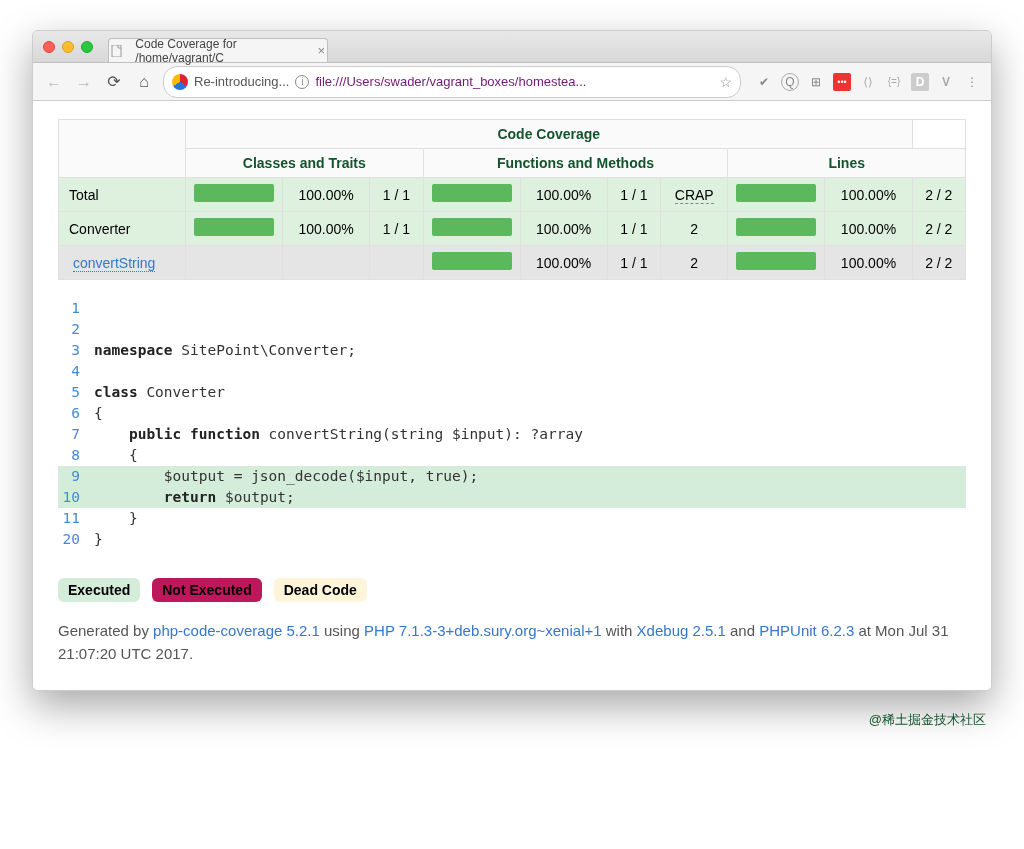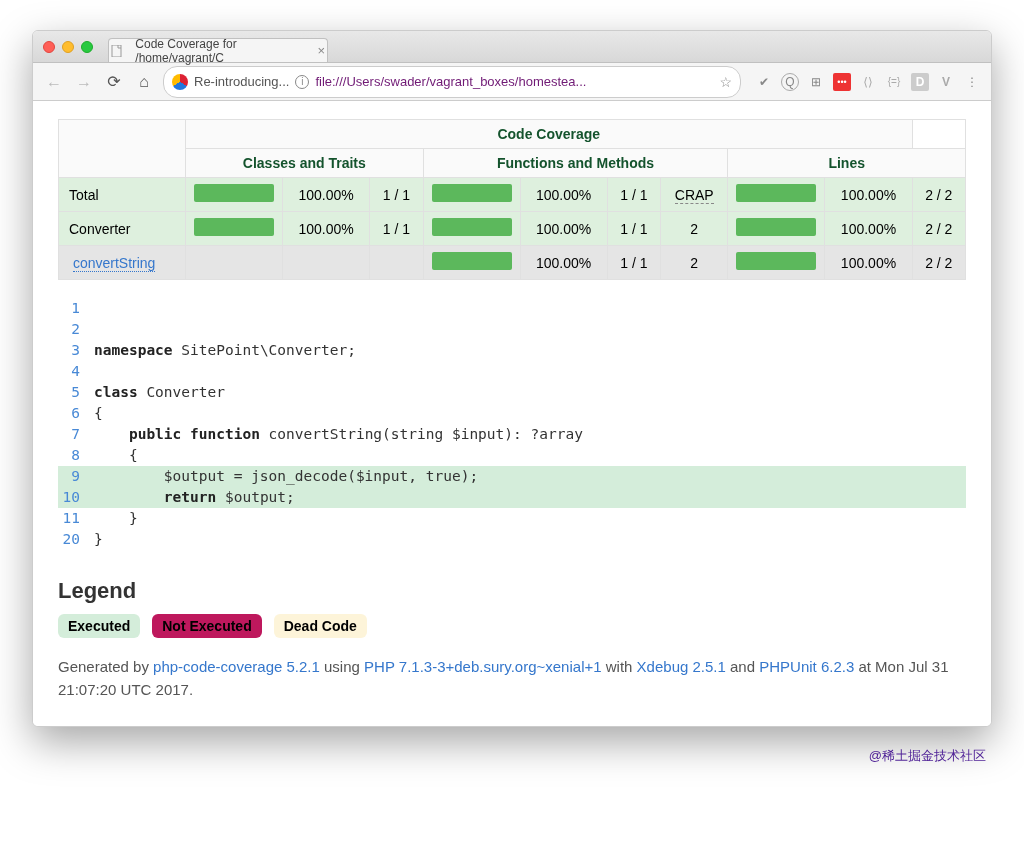--- a/index.html
+++ b/index.html
@@ -60,21 +60,21 @@
 .legend-title { font-size: 22px; font-weight: 600; color: #333; margin-bottom: 10px; }
 .legend-items { display: flex; gap: 12px; font-size: 14px; font-weight: 600; }
 .legend-item { padding: 4px 10px; border-radius: 6px; }
 .legend-exec { background: #d4edda; }
 .legend-notexec { background: #be185d; }
 .legend-dead { background: #fdf4d9; }
 
 .footer-text { margin-top: 18px; font-size: 15px; color: #555; line-height: 1.5; }
 .footer-text a { color: #3577cc; text-decoration: none; }
 
-.watermark { text-align: right; color: #4c1d95; font-size: 13px; margin-top: 20px; padding-right: 8px; }
+.watermark { text-align: right; color: #14532d; font-size: 13px; margin-top: 20px; padding-right: 8px; }
 </style>
 </head>
 <body>
 
 <div class="browser-window">
 
   <div class="titlebar">
     <div class="traffic">
       <div class="dot red"></div>
       <div class="dot yellow"></div>
@@ -222,21 +222,20 @@
           <span class="line-num">11</span>
           <span class="line-code">    }</span>
         </div>
         <div class="code-line">
           <span class="line-num">20</span>
           <span class="line-code">}</span>
         </div>
       </div>
 
     <div class="legend-section">
-      <div class="legend-title">Legend</div>
       <div class="legend-items">
         <span class="legend-item legend-exec">Executed</span>
         <span class="legend-item legend-notexec">Not Executed</span>
         <span class="legend-item legend-dead">Dead Code</span>
       </div>
     </div>
 
     <div class="footer-text">
       <span>Generated by </span><a href="#">php-code-coverage 5.2.1</a><span> using </span><a href="#">PHP 7.1.3-3+deb.sury.org~xenial+1</a><span> with </span><a href="#">Xdebug 2.5.1</a><span> and </span><a href="#">PHPUnit 6.2.3</a><span> at Mon Jul 31 21:07:20 UTC 2017.</span>
     </div>

